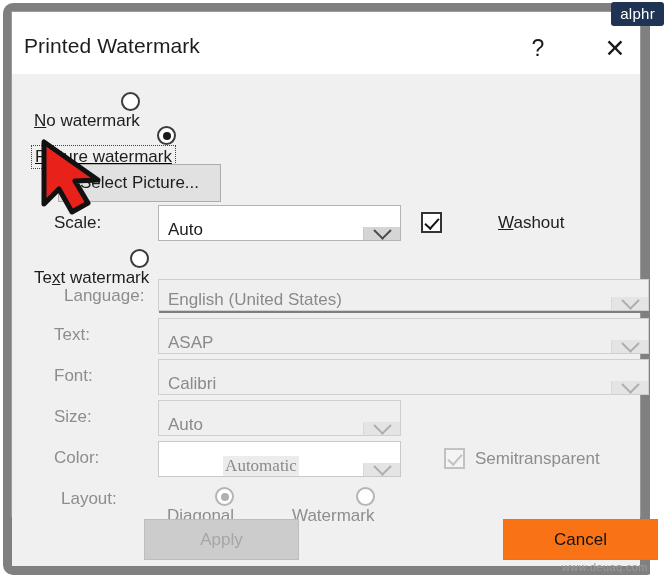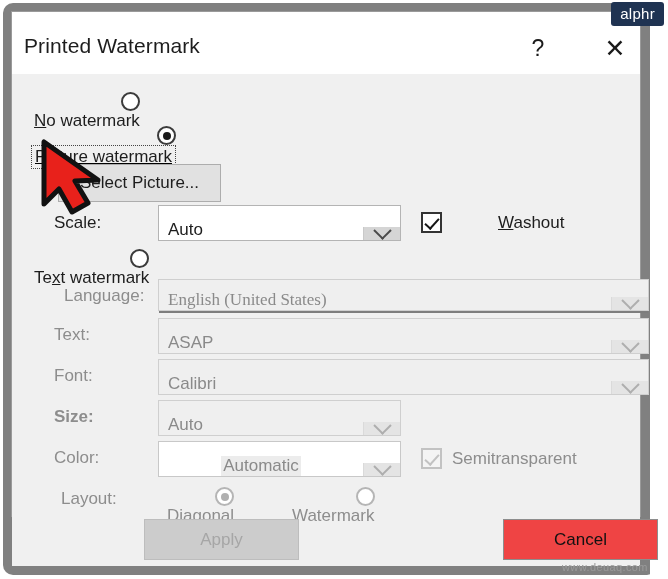--- a/index.html
+++ b/index.html
@@ -149,21 +149,21 @@
     font-size: 17px;
     color: #1d1d1d;
     display: flex;
     align-items: center;
     justify-content: center;
     box-sizing: border-box;
     cursor: default;
     user-select: none;
   }
   .push-btn.dis { color: #a6a6a6; background: #cccccc; border-color: #bdbdbd; }
-  .push-btn.enabled-ok { background: #ef4444; border-color: #8d8d8d; color: #111; }
+  .push-btn.enabled-ok { background: #f97316; border-color: #8d8d8d; color: #111; }
 
   
   .combo {
     position: absolute;
     box-sizing: border-box;
     border: 1px solid #b4b4b4;
     background: #ffffff;
     display: flex;
     align-items: flex-end;
   }
@@ -175,20 +175,21 @@
     padding-left: 9px;
     font-size: 17px;
     color: #1d1d1d;
     white-space: nowrap;
     overflow: hidden;
   }
   .combo.dis .combo-value { color: #8a8a8a; }
   .combo-value.center {
     justify-content: center;
     padding-left: 0;
+    font-family: Liberation Serif, serif;
   }
   .combo-value.center span {
     background: #ececec;
     padding: 0 2px;
   }
   .combo-arrow {
     flex: 0 0 auto;
     width: 36px;
     background: #d5d5d5;
     border-left: 1px solid #c9c9c9;
@@ -324,21 +325,21 @@
         <span class="checkbox checked"></span>
         <span class="check-label"><u>W</u>ashout</span>
       </div>
 
       <div class="radio-row" style="left:13px; top:175px;">
         <span class="radio"></span>
         <span class="radio-label">Te<u>x</u>t watermark</span>
       </div>
 
       <div class="field-label dis" style="left:40px; top:212px;margin-left:12px;">Language:</div>
-      <div class="combo dis underlined" style="left:146px; top:205px; width:491px; height:32px;font-family:Liberation Serif, serif;">
+      <div class="combo dis underlined" style="left:146px; top:205px; width:491px; height:32px;">
         <div class="combo-value">English (United States)</div>
         <div class="combo-arrow">
             <span class="chev"></span>
           </div>
       </div>
 
       <div class="field-label dis" style="left:42px; top:251px;">Text:</div>
       <div class="combo dis" style="left:146px; top:244px; width:491px; height:36px;">
         <div class="combo-value">ASAP</div>
         <div class="combo-arrow">
@@ -347,39 +348,39 @@
       </div>
 
       <div class="field-label dis" style="left:42px; top:292px;">Font:</div>
       <div class="combo dis" style="left:146px; top:285px; width:491px; height:36px;">
         <div class="combo-value">Calibri</div>
         <div class="combo-arrow">
             <span class="chev"></span>
           </div>
       </div>
 
-      <div class="field-label dis" style="left:42px; top:333px;font-weight:bold;">Size:</div>
+      <div class="field-label dis" style="left:42px; top:333px;">Size:</div>
       <div class="combo dis" style="left:146px; top:326px; width:243px; height:36px;">
         <div class="combo-value">Auto</div>
         <div class="combo-arrow">
             <span class="chev"></span>
           </div>
       </div>
 
       <div class="field-label dis" style="left:42px; top:374px;">Color:</div>
       <div class="combo" style="left:146px; top:367px; width:243px; height:36px; border-color:#c8c8c8;">
         <div class="combo-value center">
             <span style="color:#8a8a8a;">Automatic</span>
           </div>
         <div class="combo-arrow" style="background:#e4e4e4;border-left-color:#dadada;">
             <span class="chev" style="border-color:#aeaeae;"></span>
           </div>
       </div>
 
-      <div class="check-row" style="left:409px; top:374px;">
+      <div class="check-row" style="left:432px; top:374px;">
         <span class="checkbox dis checked"></span>
         <span class="check-label dis">Semitransparent</span>
       </div>
 
       <div class="field-label dis" style="left:42px; top:415px;margin-left:7px;">Layout:</div>
       <div class="radio-row" style="left:146px; top:413px;">
         <span class="radio dis checked"></span>
         <span class="radio-label dis">Diagonal</span>
       </div>
       <div class="radio-row" style="left:271px; top:413px;">

